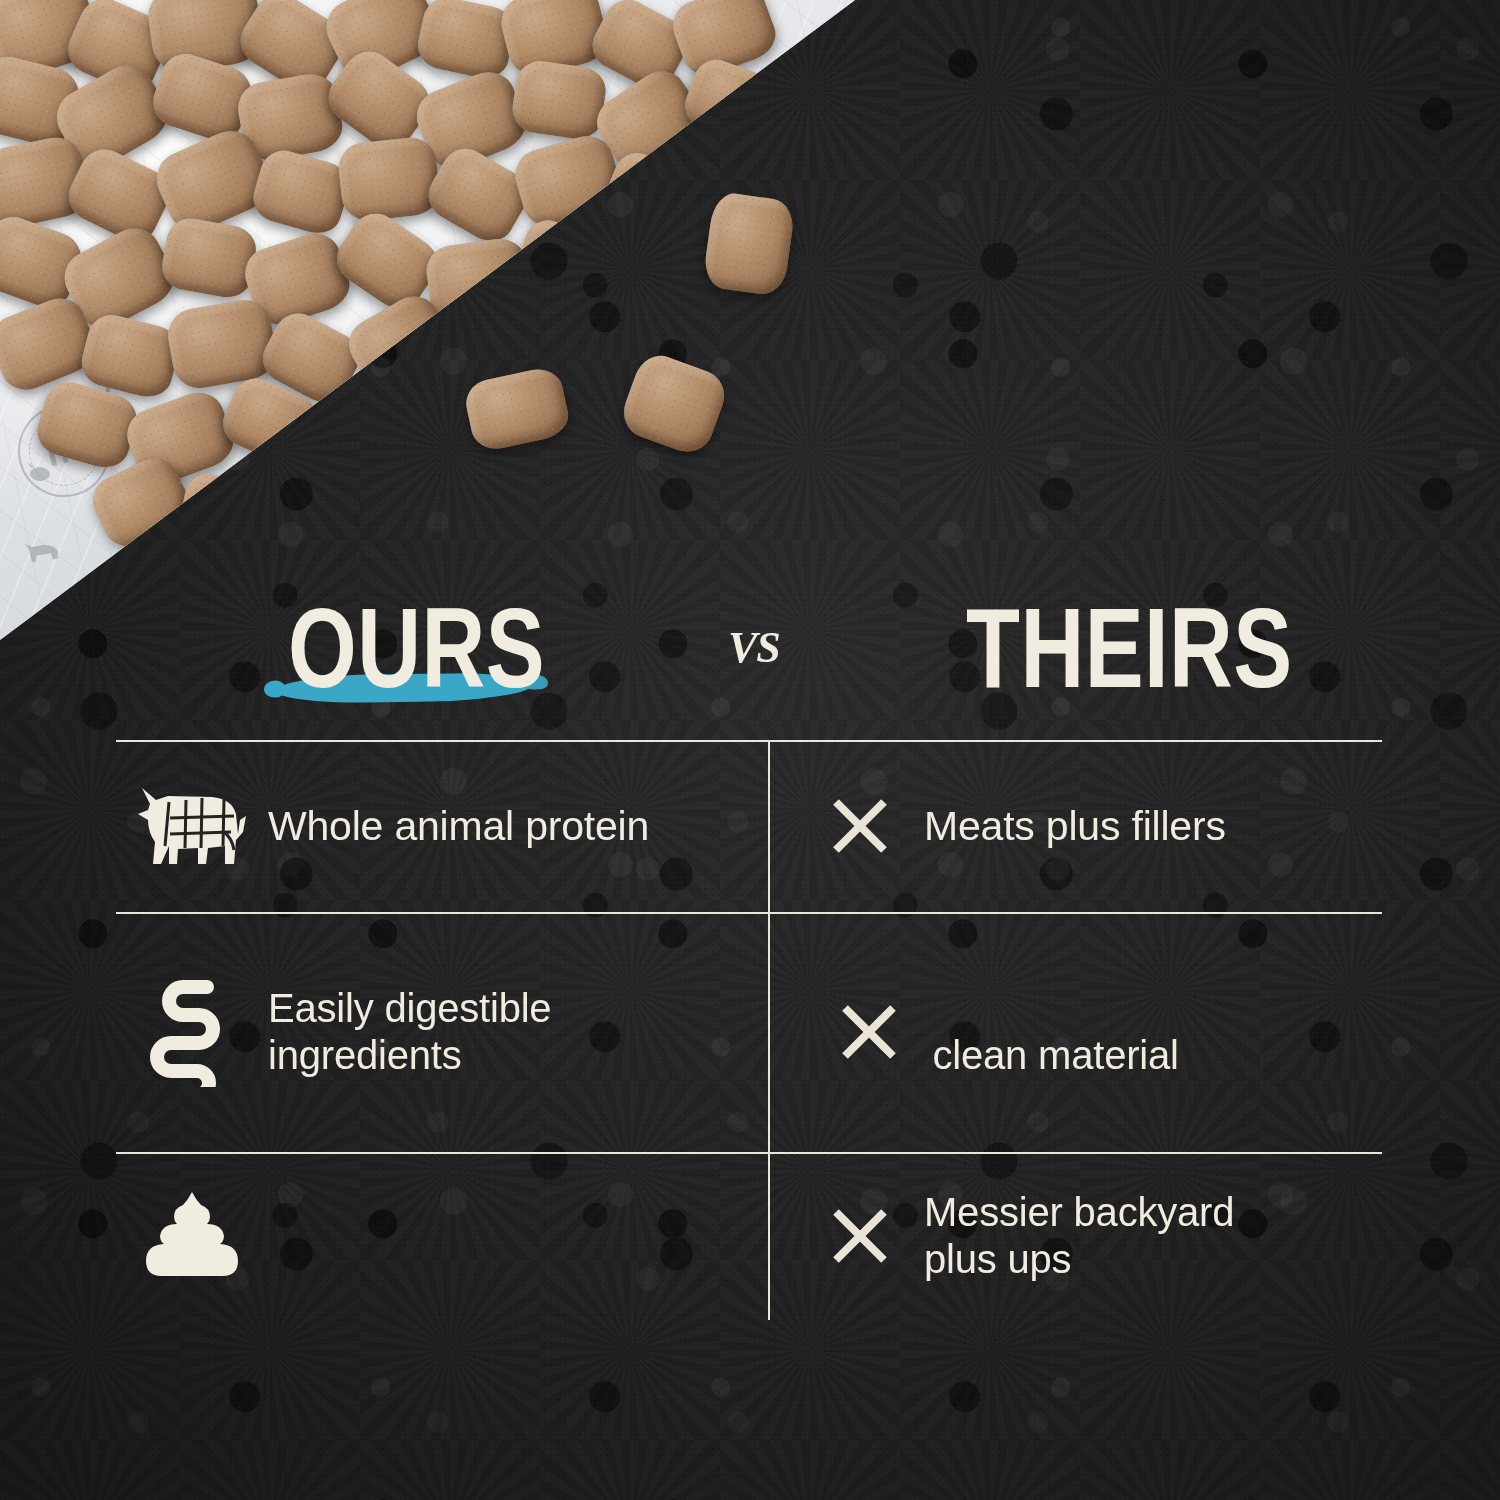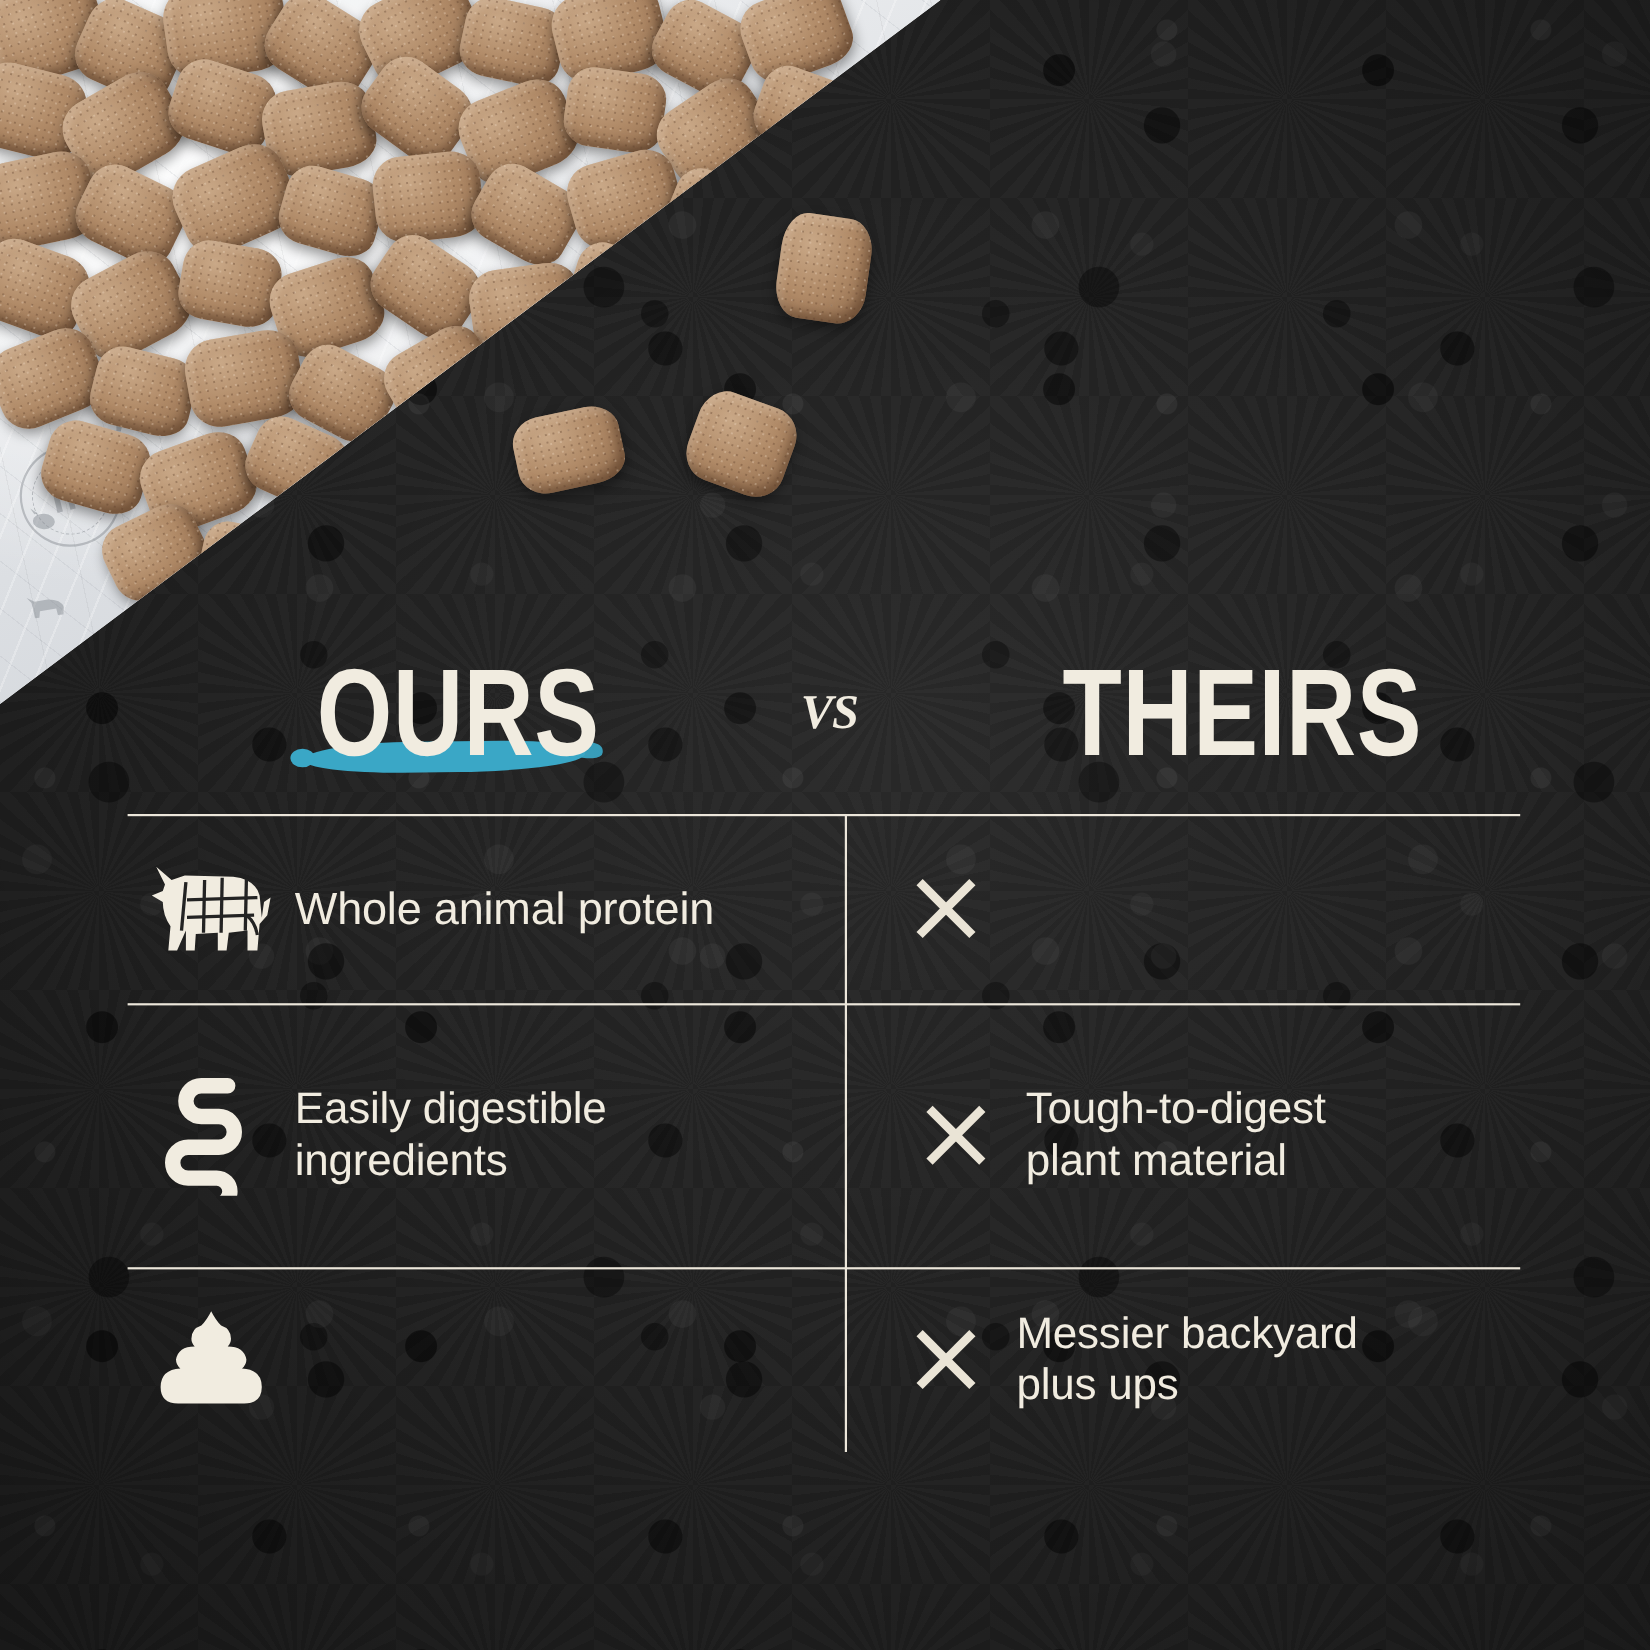--- a/index.html
+++ b/index.html
@@ -400,20 +400,21 @@
         </div>
         <div class="cell right">
           <span class="xmark">
             <svg width="62" height="62" viewBox="0 0 62 62">
               <g stroke="#eae4d6" stroke-width="8" stroke-linecap="butt">
                 <line x1="7" y1="7" x2="55" y2="55"></line>
                 <line x1="55" y1="7" x2="7" y2="55"></line>
               </g>
             </svg>
           </span>
+          <span class="txt">Meats plus fillers</span>
         </div>
       </div>
 
       <div class="row r2">
         <div class="cell left">
           <span class="ico">
             <svg width="110" height="110" viewBox="0 0 110 110">
               <path d="M70 10 H46 a14 14 0 0 0 0 28 H62 a14 14 0 0 1 0 28 H34 a14 14 0 0 0 0 28 H60 a12 12 0 0 1 0 24 H46" fill="none" stroke="#f1ece0" stroke-width="14" stroke-linecap="round" stroke-linejoin="round"></path>
             </svg>
           </span>
@@ -425,22 +426,22 @@
         <div class="cell right">
           <span class="xmark">
             <svg width="62" height="62" viewBox="0 0 62 62">
               <g stroke="#eae4d6" stroke-width="8" stroke-linecap="butt">
                 <line x1="7" y1="7" x2="55" y2="55"></line>
                 <line x1="55" y1="7" x2="7" y2="55"></line>
               </g>
             </svg>
           </span>
           <span class="txt r2">
-            <span>Tough-to-digest</span><br>
-            <span>plant material</span>
+            <br>
+            <span>clean material</span>
           </span>
         </div>
       </div>
 
       <div class="row r3">
         <div class="cell left">
           <span class="ico">
             <svg width="108" height="92" viewBox="0 0 108 92">
               <path d="M54 2 Q58 10 63 15 Q72 18 72 27 Q72 31 69 34 Q84 34 86 46 Q86 51 82 54
                        Q100 55 100 71 Q100 86 84 86 H24 Q8 86 8 71 Q8 55 26 54

